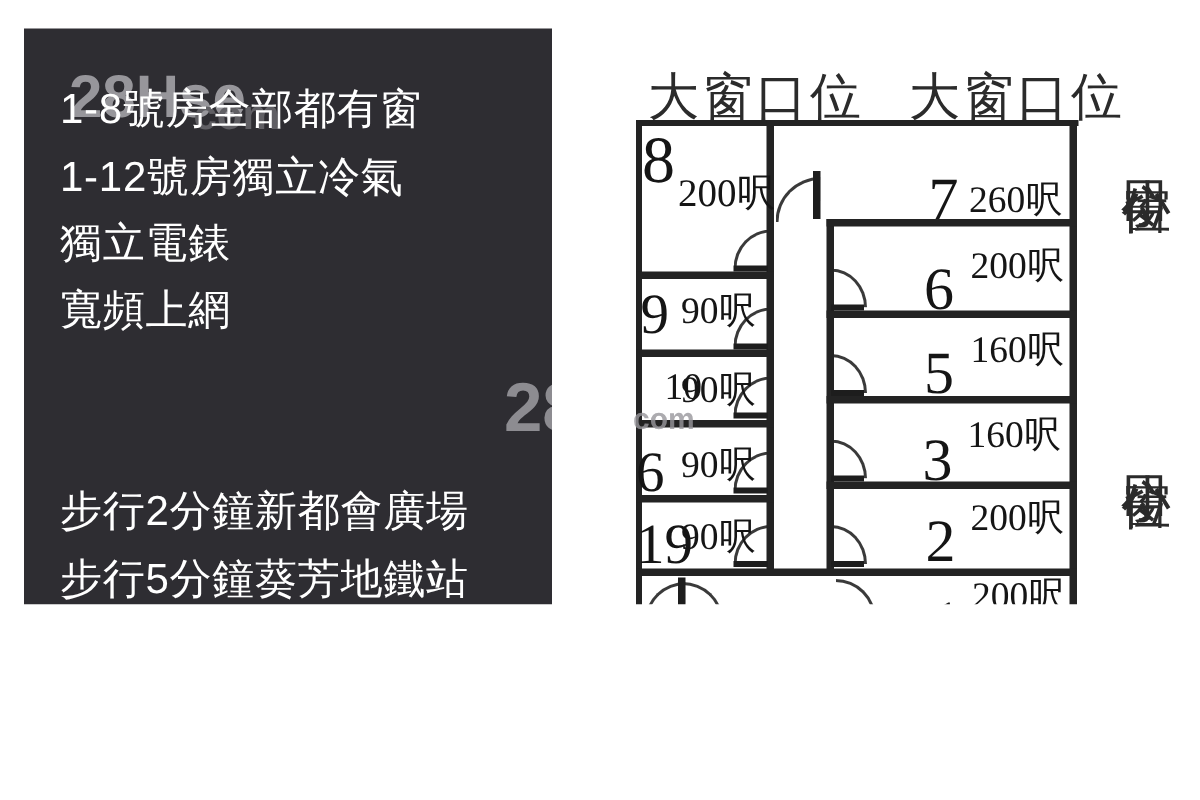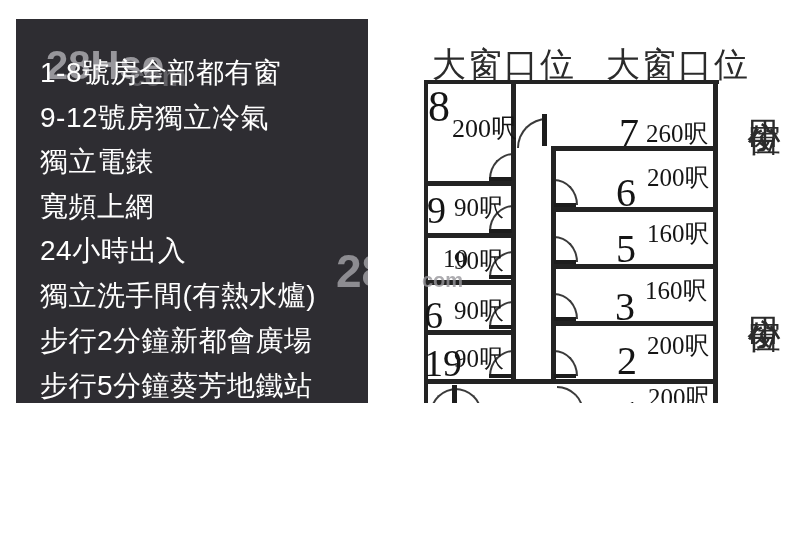--- a/index.html
+++ b/index.html
@@ -43,25 +43,23 @@
 
 <div class="canvas">
 
   <div class="panel">
     <div class="wm wm-28hse">28Hse</div>
     <div class="wm wm-com-frag">com</div>
     <div class="wm wm-28">28</div>
     <div class="wm wm-bottom">28Hse.com #2493669</div>
 
     <div class="info-line" style="top:35px">1-8號房全部都有窗</div>
-    <div class="info-line" style="top:80px">9-12號房獨立冷氣</div>
+    <div class="info-line" style="top:80px">1-12號房獨立冷氣</div>
     <div class="info-line" style="top:124px">獨立電錶</div>
     <div class="info-line" style="top:169px">寬頻上網</div>
-    <div class="info-line" style="top:213px">24小時出入</div>
-    <div class="info-line" style="top:258px">獨立洗手間(有熱水爐)</div>
     <div class="info-line" style="top:303px">步行2分鐘新都會廣場</div>
     <div class="info-line" style="top:348px">步行5分鐘葵芳地鐵站</div>
   </div>
 
   <div class="plan-label" style="left:432px;top:42px">大窗口位</div>
   <div class="plan-label" style="left:606px;top:42px">大窗口位</div>
   <div class="side-label" style="left:741px;top:92px">小窗口位</div>
   <div class="side-label" style="left:741px;top:289px">小窗口位</div>
   <div class="wm-plan">com</div>
 

